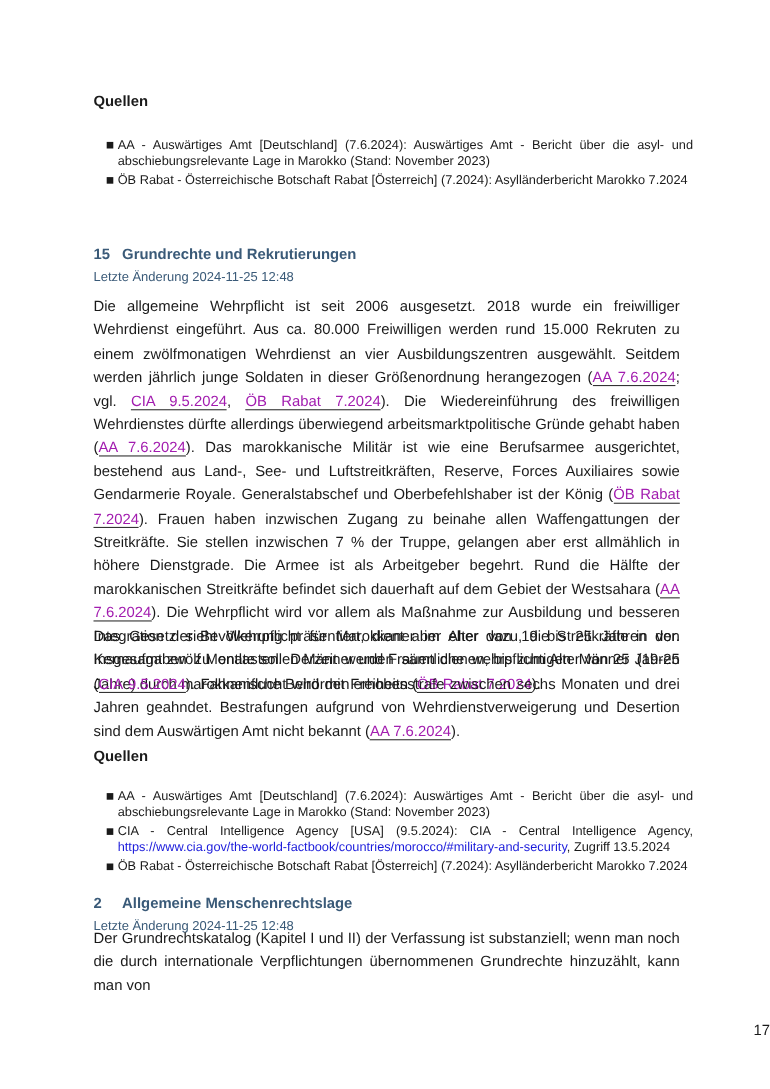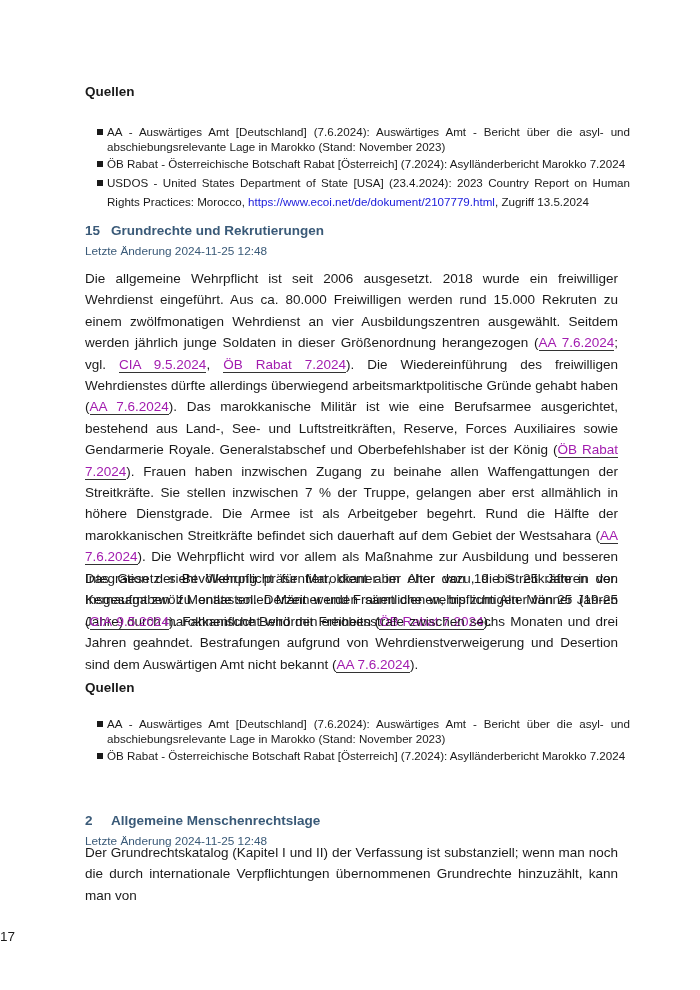--- a/index.html
+++ b/index.html
@@ -11,48 +11,48 @@
   ul.sources li { position: relative; padding-left: 10px; text-align: justify; margin-bottom: 2px; }
   ul.sources li::before { content: ""; position: absolute; left: 0; top: 5px; width: 6px; height: 6px; background: #1a1a1a; }
   ul.sources li.tall { line-height: 19px; }
   ul.sources li.tall::before { top: 7px; }
   a.url { color: #1a1adb; text-decoration: none; }
   h2.section { font-size: 13.5px; font-weight: bold; color: #3a5a78; margin: 0; line-height: 18px; }
   h2.section .num { display: inline-block; width: 26px; }
   .meta { font-size: 11.8px; color: #3a5a78; line-height: 16px; margin: 0; }
   p.body { font-size: 13.5px; line-height: 21.4px; margin: 0; text-align: justify; hyphens: manual; }
   a.cite { color: #a21caf; text-decoration: none; border-bottom: 1px solid #333; padding-bottom: 0px; }
-  .pagenum { position: absolute; top: 929px; left: 0; width: 700px; text-align: left; font-size: 13.5px; }
+  .pagenum { position: absolute; top: 929px; left: 0; width: 700px; text-align: right; font-size: 13.5px; }
   .abs { position: absolute; left: 0; width: 533px; }
 </style>
 </head>
 <body>
 
 <div class="page">
 
   <p class="quellen-label abs" style="top:83px;">Quellen</p>
 
   <ul class="sources abs" style="top:124px;">
     <li><span>AA - Auswärtiges Amt [Deutschland] (7.6.2024): Auswärtiges Amt - Bericht über die asyl- und abschiebungsrelevante Lage in Marokko (Stand: November 2023)</span></li>
     <li><span>ÖB Rabat - Österreichische Botschaft Rabat [Österreich] (7.2024): Asylländerbericht Marokko 7.2024</span></li>
-    <li class="tall"><span>USDOS - United States Department of State [USA] (23.4.2024): 2023 Country Report on Human Rights Practices: Morocco, </span><a class="url">https://www.ecoi.net/de/dokument/2107779.html</a><span>, Zugriff 13.5.2024</span></li>
   </ul>
 
   <h2 class="section abs" style="top:222px;">
     <span class="num">15</span><span>Grundrechte und Rekrutierungen</span>
   </h2>
   <p class="meta abs" style="top:243px;">Letzte Änderung 2024-11-25 12:48</p>
 
   <p class="body abs" id="s10p1" style="top:268px;"><span>Die allgemeine Wehrpflicht ist seit 2006 ausgesetzt. 2018 wurde ein freiwilliger Wehrdienst eingeführt. Aus ca. 80.000 Freiwilligen werden rund 15.000 Rekruten zu einem zwölfmonatigen Wehrdienst an vier Ausbildungszentren ausgewählt. Seitdem werden jährlich junge Soldaten in dieser Größenordnung herangezogen (</span><a class="cite">AA 7.6.2024</a><span>; vgl. </span><a class="cite">CIA 9.5.2024</a><span>, </span><a class="cite">ÖB Rabat 7.2024</a><span>). Die Wiedereinführung des freiwilligen Wehrdienstes dürfte allerdings überwiegend arbeitsmarktpolitische Gründe gehabt haben (</span><a class="cite">AA 7.6.2024</a><span>). Das marokkanische Militär ist wie eine Berufsarmee ausgerichtet, bestehend aus Land-, See- und Luftstreitkräften, Reserve, Forces Auxiliaires sowie Gendarmerie Royale. Generalstabschef und Oberbefehlshaber ist der König (</span><a class="cite">ÖB Rabat 7.2024</a><span>). Frauen haben inzwischen Zugang zu beinahe allen Waffengattungen der Streitkräfte. Sie stellen inzwischen 7 % der Truppe, gelangen aber erst allmählich in höhere Dienstgrade. Die Armee ist als Arbeitgeber begehrt. Rund die Hälfte der marokkanischen Streitkräfte befindet sich dauerhaft auf dem Gebiet der Westsahara (</span><a class="cite">AA 7.6.2024</a><span>). Die Wehrpflicht wird vor allem als Maßnahme zur Ausbildung und besseren Integration der Bevölkerung präsentiert, dient aber eher dazu, die Streitkräfte in den Kernaufgaben zu entlasten. Derzeit werden sämtliche wehrpflichtigen Männer (19-25 Jahre) durch marokkanische Behörden erhoben (</span><a class="cite">ÖB Rabat 7.2024</a><span>).</span></p>
   <p class="body abs" id="s10p2" style="top:568px;"><span>Das Gesetz sieht Wehrpflicht für Marokkaner im Alter von 19 bis 25 Jahren vor. Insgesamt zwölf Monate sollen Männer und Frauen dienen, bis zum Alter von 25 Jahren (</span><a class="cite">CIA 9.5.2024</a><span>). Fahnenflucht wird mit Freiheitsstrafe zwischen sechs Monaten und drei Jahren geahndet. Bestrafungen aufgrund von Wehrdienstverweigerung und Desertion sind dem Auswärtigen Amt nicht bekannt (</span><a class="cite">AA 7.6.2024</a><span>).</span></p>
 
   <p class="quellen-label abs" style="top:679px;">Quellen</p>
 
   <ul class="sources abs" style="top:716px;">
     <li><span>AA - Auswärtiges Amt [Deutschland] (7.6.2024): Auswärtiges Amt - Bericht über die asyl- und abschiebungsrelevante Lage in Marokko (Stand: November 2023)</span></li>
+    <li><span>CIA - Central Intelligence Agency [USA] (9.5.2024): CIA - Central Intelligence Agency, </span><a class="url">https://www.cia.gov/the-world-factbook/countries/morocco/#military-and-security</a><span>, Zugriff 13.5.2024</span></li>
     <li><span>ÖB Rabat - Österreichische Botschaft Rabat [Österreich] (7.2024): Asylländerbericht Marokko 7.2024</span></li>
   </ul>
 
   <h2 class="section abs" style="top:812px;">
     <span class="num">2</span><span>Allgemeine Menschenrechtslage</span>
   </h2>
   <p class="meta abs" style="top:833px;">Letzte Änderung 2024-11-25 12:48</p>
 
   <p class="body abs" style="top:842px;">Der Grundrechtskatalog (Kapitel I und II) der Verfassung ist substanziell; wenn man noch die durch internationale Verpflichtungen übernommenen Grundrechte hinzuzählt, kann man von</p>
 </div>

